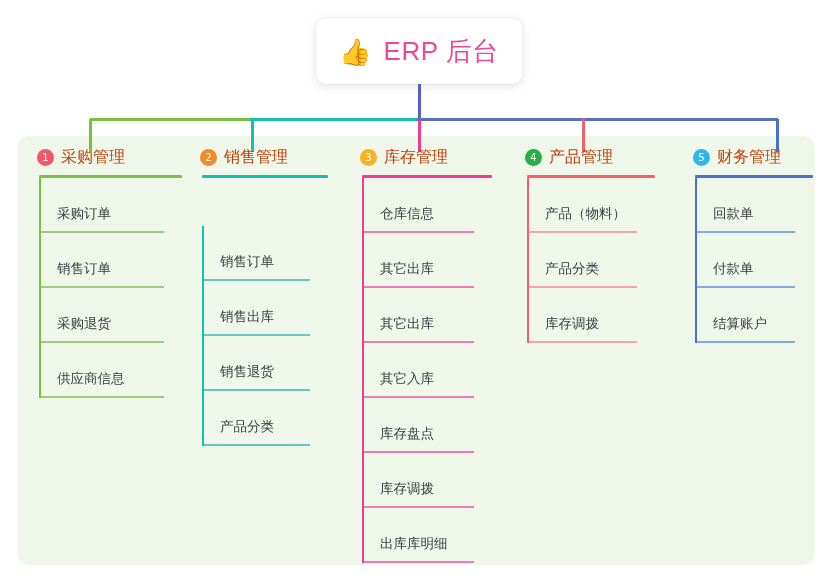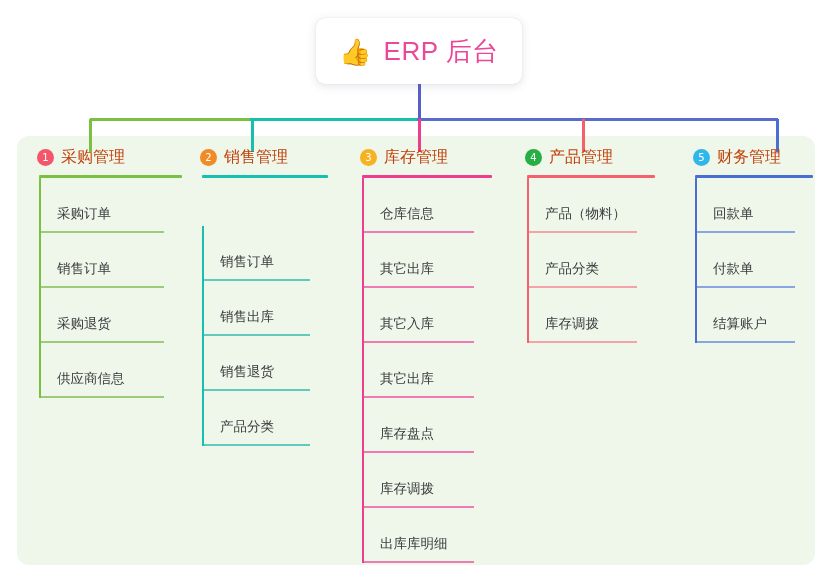--- a/index.html
+++ b/index.html
@@ -198,24 +198,24 @@
       </div>
       <div class="head-rule" style="background: rgb(238, 61, 143); width: 130px; margin-left: 22px;"></div>
       <div class="branch" style="border-left-color: rgb(238, 61, 143); width: 112px;">
         <div class="leaf" style="border-bottom-color: rgb(240, 122, 179);">
           <span class="leaf-label">仓库信息</span>
         </div>
         <div class="leaf" style="border-bottom-color: rgb(240, 122, 179);">
           <span class="leaf-label">其它出库</span>
         </div>
         <div class="leaf" style="border-bottom-color: rgb(240, 122, 179);">
+          <span class="leaf-label">其它出库</span>
+        </div>
+        <div class="leaf" style="border-bottom-color: rgb(240, 122, 179);">
           <span class="leaf-label">其它入库</span>
-        </div>
-        <div class="leaf" style="border-bottom-color: rgb(240, 122, 179);">
-          <span class="leaf-label">其它出库</span>
         </div>
         <div class="leaf" style="border-bottom-color: rgb(240, 122, 179);">
           <span class="leaf-label">库存盘点</span>
         </div>
         <div class="leaf" style="border-bottom-color: rgb(240, 122, 179);">
           <span class="leaf-label">库存调拨</span>
         </div>
         <div class="leaf" style="border-bottom-color: rgb(240, 122, 179);">
           <span class="leaf-label">出库库明细</span>
         </div>

